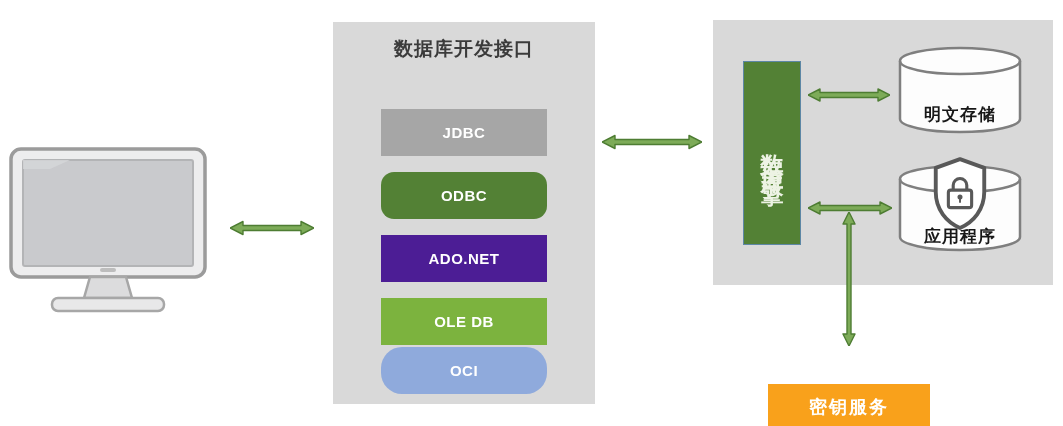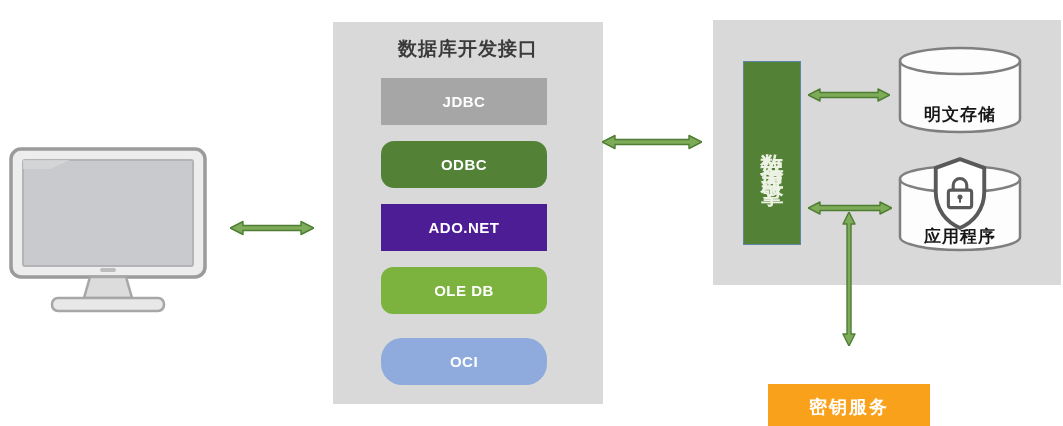--- a/index.html
+++ b/index.html
@@ -1,33 +1,33 @@
 <!DOCTYPE html>
 <html><head>
 <meta charset="utf-8">
 <style>
   html,body{margin:0;padding:0;background:#ffffff;}
   .canvas{
     position:relative;width:1063px;height:426px;background:#ffffff;overflow:hidden;
     font-family:"Liberation Sans","DejaVu Sans",sans-serif;
   }
-  .panel{position:absolute;background:#d9d9d9;padding-left:8px;}
+  .panel{position:absolute;background:#d9d9d9;}
   
   .app{position:absolute;left:8px;top:146px;width:205px;}
   .app svg{display:block;}
   .app-label{position:absolute;left:8px;top:362px;width:205px;text-align:center;
     font-size:22px;font-weight:bold;color:#3f3f3f;letter-spacing:1px;}
   
   .interfaces-panel{left:333px;top:22px;width:262px;height:382px;}
   .panel-title{position:absolute;top:14px;left:0;width:100%;text-align:center;
     font-size:19px;font-weight:bold;color:#3b3b3b;letter-spacing:1px;}
   .bar{position:absolute;left:48px;width:166px;height:47px;
     display:flex;align-items:center;justify-content:center;
-    color:#ffffff;font-size:15px;font-weight:bold;letter-spacing:.5px;}
-  .bar-0{top:56px;}.bar-1{top:119px;}.bar-2{top:182px;}.bar-3{top:245px;}.bar-4{top:316px;border-radius:21px;}
+    color:#ffffff;font-size:15px;font-weight:bold;letter-spacing:.5px;margin-top:31px;}
+  .bar-0{top:56px;}.bar-1{top:119px;}.bar-2{top:182px;}.bar-3{top:245px;}.bar-4{top:294px;border-radius:21px;}
   
   .engine-panel{left:713px;top:20px;width:340px;height:265px;}
   .engine-bar{position:absolute;left:30px;top:41px;width:58px;height:184px;
     display:flex;align-items:center;justify-content:center;
     border:1.5px solid #5d87a5;box-sizing:border-box;}
   .engine-bar span{writing-mode:vertical-rl;text-orientation:upright;
     color:#edf3e4;font-size:23px;font-weight:bold;letter-spacing:7px;line-height:1;}
   .cylinder-group{position:absolute;width:126px;}
   .cyl-1{left:184px;top:25px;}
   .cyl-2{left:184px;top:143px;}
@@ -67,21 +67,21 @@
     <div class="panel-title">数据库开发接口</div>
     <div class="bar bar-0" style="background: rgb(166, 166, 166);">
       <span>JDBC</span>
     </div>
     <div class="bar bar-1" style="background: rgb(83, 129, 53); border-radius: 13px;">
       <span>ODBC</span>
     </div>
     <div class="bar bar-2" style="background: #4c1d95;">
       <span>ADO.NET</span>
     </div>
-    <div class="bar bar-3" style="background: rgb(124, 179, 62); border-radius: 12px;">
+    <div class="bar bar-3" style="background: rgb(124, 179, 62);">
       <span>OLE DB</span>
     </div>
     <div class="bar bar-4" style="background: rgb(143, 170, 220);">
       <span>OCI</span>
     </div>
   </div>
 
   <svg class="arrow" style="left:602px;top:133px" width="100" height="18" viewBox="0 0 100 18">
     <polygon class="arrow-shape" points="0,9 13,2.5 13,6.5 87,6.5 87,2.5 100,9 87,15.5 87,11.5 13,11.5 13,15.5"></polygon>
   </svg>

